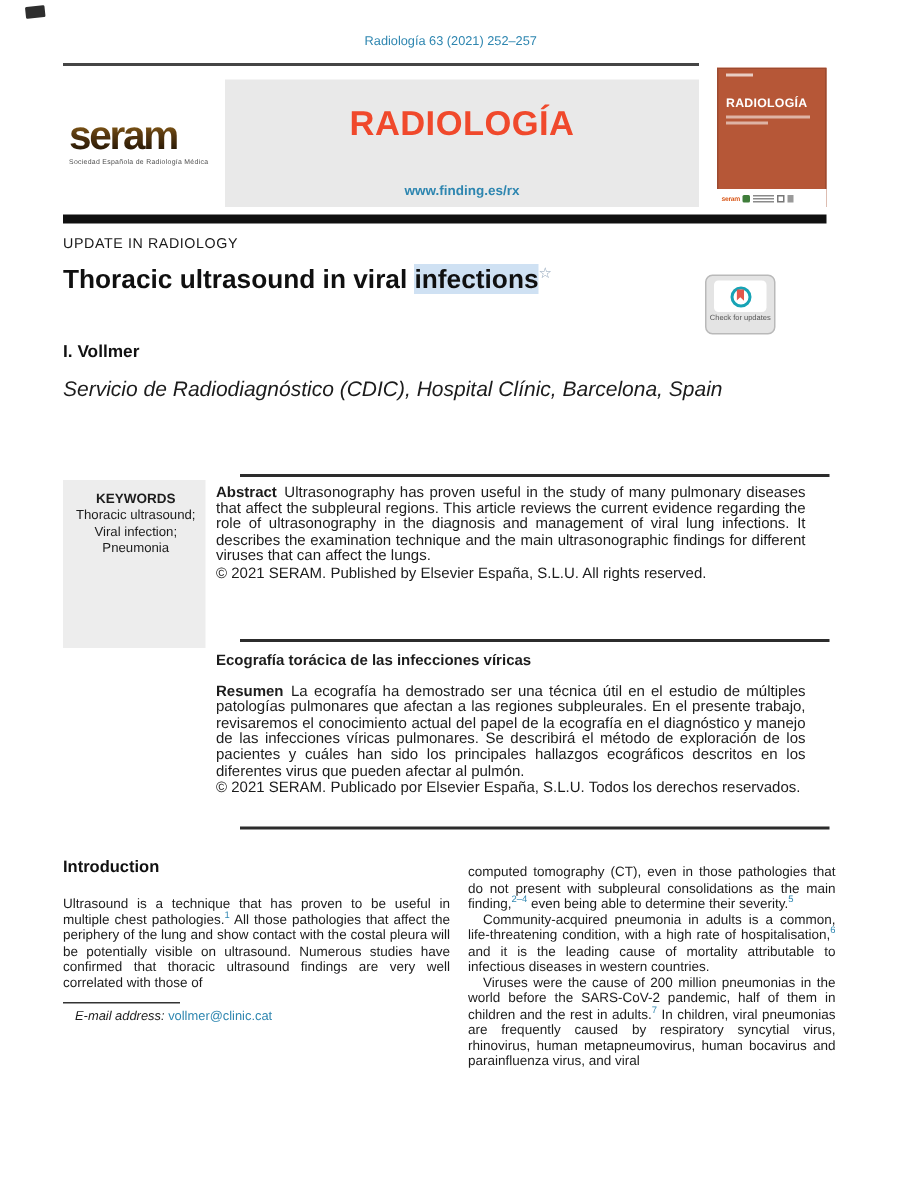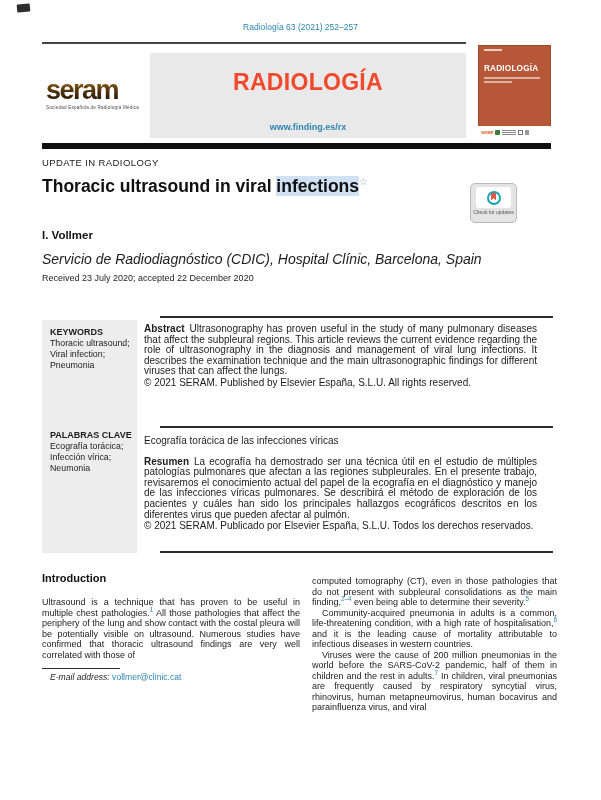--- a/index.html
+++ b/index.html
@@ -44,28 +44,28 @@
   .badge-circle{width:14px;height:14px;border:2.5px solid #16a3b5;border-radius:50%;box-sizing:border-box;display:flex;align-items:flex-start;justify-content:center;}
   .badge-bookmark{width:5px;height:8px;background:#e2574c;clip-path:polygon(0 0,100% 0,100% 100%,50% 70%,0 100%);}
   .badge-label{font-size:5px;color:#555;text-align:center;line-height:1.35;margin-top:1px;}
   .author{left:42px;top:213px;font-size:11.5px;font-weight:bold;color:#111;margin-top:16px;}
   .affil{left:42px;top:251px;font-size:14px;font-style:italic;}
   .received{left:42px;top:273px;font-size:9px;}
   
   .rule-abs{left:160px;width:393px;height:1.5px;background:#2c2c2c;}
   .r1{top:316px;} .r2{top:426px;} .r3{top:551px;}
   .kwbox{left:42px;width:95px;background:#ededed;padding:7px 6px 0 8px;box-sizing:border-box;}
-  .kw-en{top:320px;height:112px;}
+  .kw-en{top:320px;height:112px;text-align:center;}
   .kw-es{top:423px;height:130px;}
   .kw-title{font-size:9px;font-weight:bold;margin-bottom:1px;white-space:nowrap;}
   .kw-item{font-size:8.8px;line-height:11px;}
   .absblock{left:144px;width:393px;font-size:10px;line-height:10.6px;text-align:justify;}
   .abs-en{top:324px;}
   .abs-es{top:436px;}
-  .abs-es-heading{font-weight:normal;margin-bottom:10px;text-align:left;}
+  .abs-es-heading{font-weight:bold;margin-bottom:10px;text-align:left;}
   .copyright{margin-top:1px;text-align:left;}
   .bold{font-weight:bold;}
   .italic{font-style:italic;}
   .link{color:#2e86b0;}
   sup{font-size:6.3px;line-height:0;color:#2e86b0;}
   sup.star{color:#8ea2b8;font-size:10px;font-weight:normal;}
   
   .intro-heading{left:42px;top:572px;font-size:11px;font-weight:bold;color:#111;}
   .col{font-size:9px;line-height:10.5px;text-align:justify;}
   .col p{margin:0;}
@@ -125,44 +125,37 @@
     <div class="badge-iconbox">
       <div class="badge-circle">
         <div class="badge-bookmark"></div>
       </div>
     </div>
     <div class="badge-label">Check for updates</div>
   </div>
 
   <div class="abs author">I. Vollmer</div>
   <div class="abs affil">Servicio de Radiodiagnóstico (CDIC), Hospital Clínic, Barcelona, Spain</div>
-  <div class="abs received">Received 23 July 2020; accepted 22 December 2020</div>
 
   <div class="abs rule-abs r1"></div>
 
   <div class="abs kwbox kw-en">
     <div class="kw-title">KEYWORDS</div>
     <div class="kw-item">Thoracic ultrasound;</div>
     <div class="kw-item">Viral infection;</div>
     <div class="kw-item">Pneumonia</div>
   </div>
 
   <div class="abs absblock abs-en">
     <div><span class="bold">Abstract</span><span> Ultrasonography has proven useful in the study of many pulmonary diseases that affect the subpleural regions. This article reviews the current evidence regarding the role of ultrasonography in the diagnosis and management of viral lung infections. It describes the examination technique and the main ultrasonographic findings for different viruses that can affect the lungs.</span></div>
     <div class="copyright">© 2021 SERAM. Published by Elsevier España, S.L.U. All rights reserved.</div>
   </div>
 
   <div class="abs rule-abs r2"></div>
 
-  <div class="abs kwbox kw-es">
-    <div class="kw-title">PALABRAS CLAVE</div>
-    <div class="kw-item">Ecografía torácica;</div>
-    <div class="kw-item">Infección vírica;</div>
-    <div class="kw-item">Neumonia</div>
-  </div>
 
   <div class="abs absblock abs-es">
     <div class="abs-es-heading">Ecografía torácica de las infecciones víricas</div>
     <div><span class="bold">Resumen</span><span> La ecografía ha demostrado ser una técnica útil en el estudio de múltiples patologías pulmonares que afectan a las regiones subpleurales. En el presente trabajo, revisaremos el conocimiento actual del papel de la ecografía en el diagnóstico y manejo de las infecciones víricas pulmonares. Se describirá el método de exploración de los pacientes y cuáles han sido los principales hallazgos ecográficos descritos en los diferentes virus que pueden afectar al pulmón.</span></div>
     <div class="copyright">© 2021 SERAM. Publicado por Elsevier España, S.L.U. Todos los derechos reservados.</div>
   </div>
 
   <div class="abs rule-abs r3"></div>
 
   <div class="abs intro-heading">Introduction</div>

